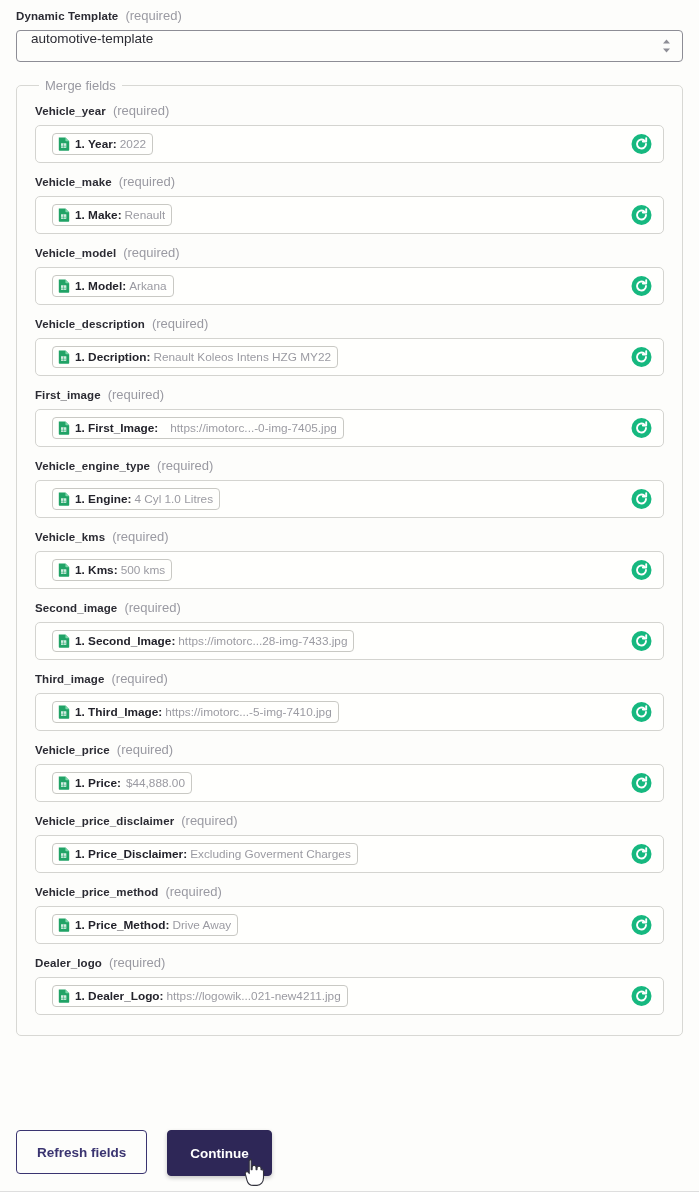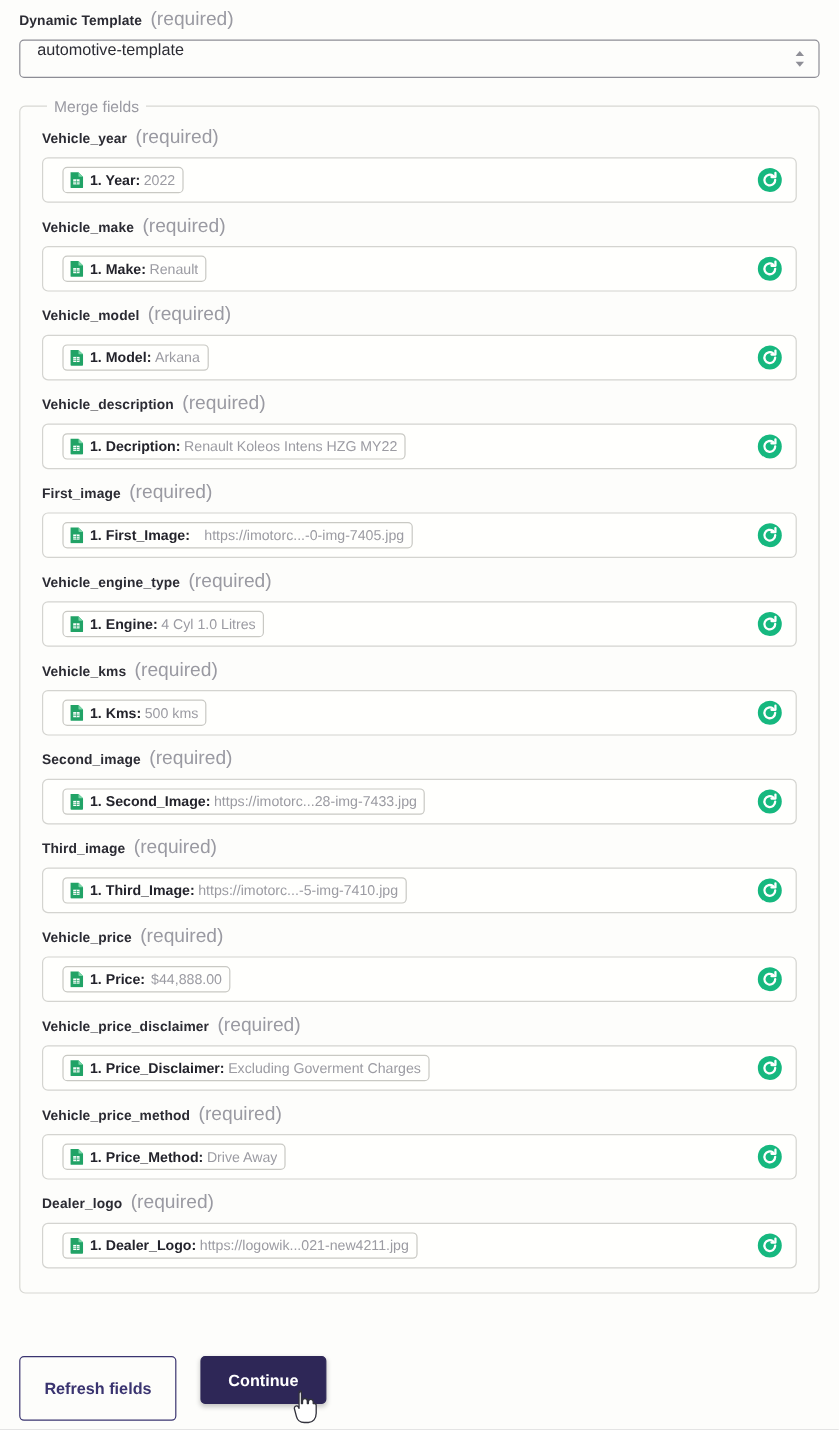--- a/index.html
+++ b/index.html
@@ -24,21 +24,21 @@
     gap: 7px;
     margin-bottom: 7px;
   }
   .field-label {
     font-size: 11.5px;
     font-weight: bold;
     color: #2b2b33;
     letter-spacing: 0.1px;
   }
   .field-required {
-    font-size: 16px;
+    font-size: 13px;
     color: #9a9aa2;
     font-weight: normal;
   }
   .select-wrap {
     position: relative;
     height: 32px;
     border: 1px solid #8d8d95;
     border-radius: 4px;
     background: #fdfdfb;
     display: flex;
@@ -145,28 +145,28 @@
     font-family: "Liberation Sans", sans-serif;
     font-size: 13.5px;
     font-weight: bold;
     border-radius: 4px;
     cursor: pointer;
     display: inline-flex;
     align-items: center;
     justify-content: center;
   }
   .btn-secondary {
-    height: 54px;
+    height: 44px;
     padding: 0 20px;
     background: #fdfdfb;
     border: 1px solid #3a3470;
     color: #3a3470;
   }
   .btn-primary {
-    height: 40px;
+    height: 46px;
     padding: 0 22px;
     background: #2e2757;
     border: 1px solid #2e2757;
     color: #ffffff;
     box-shadow: 0 2px 4px rgba(0,0,0,0.22);
   }
 
   .cursor {
     position: absolute;
     left: 243px;

